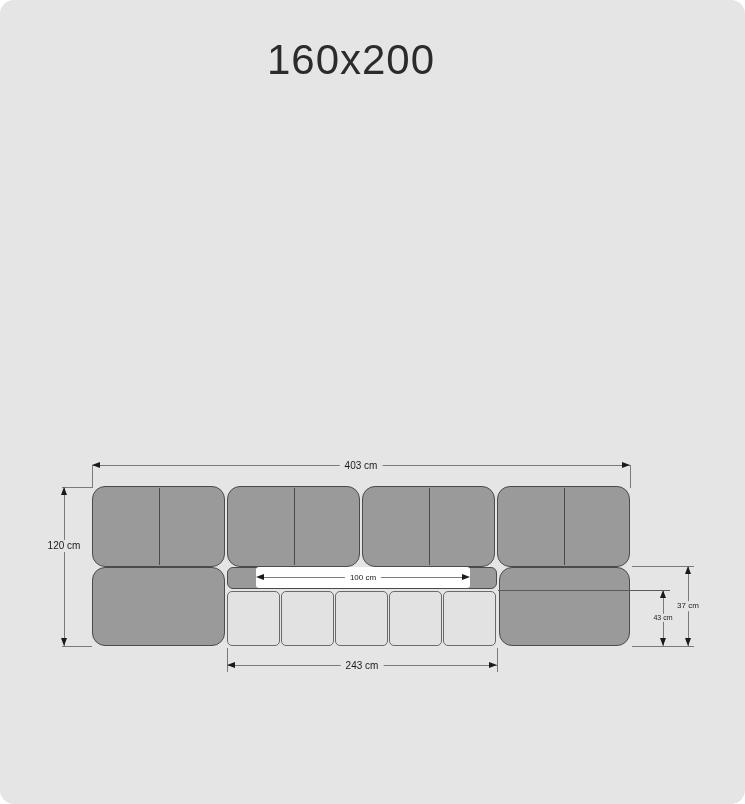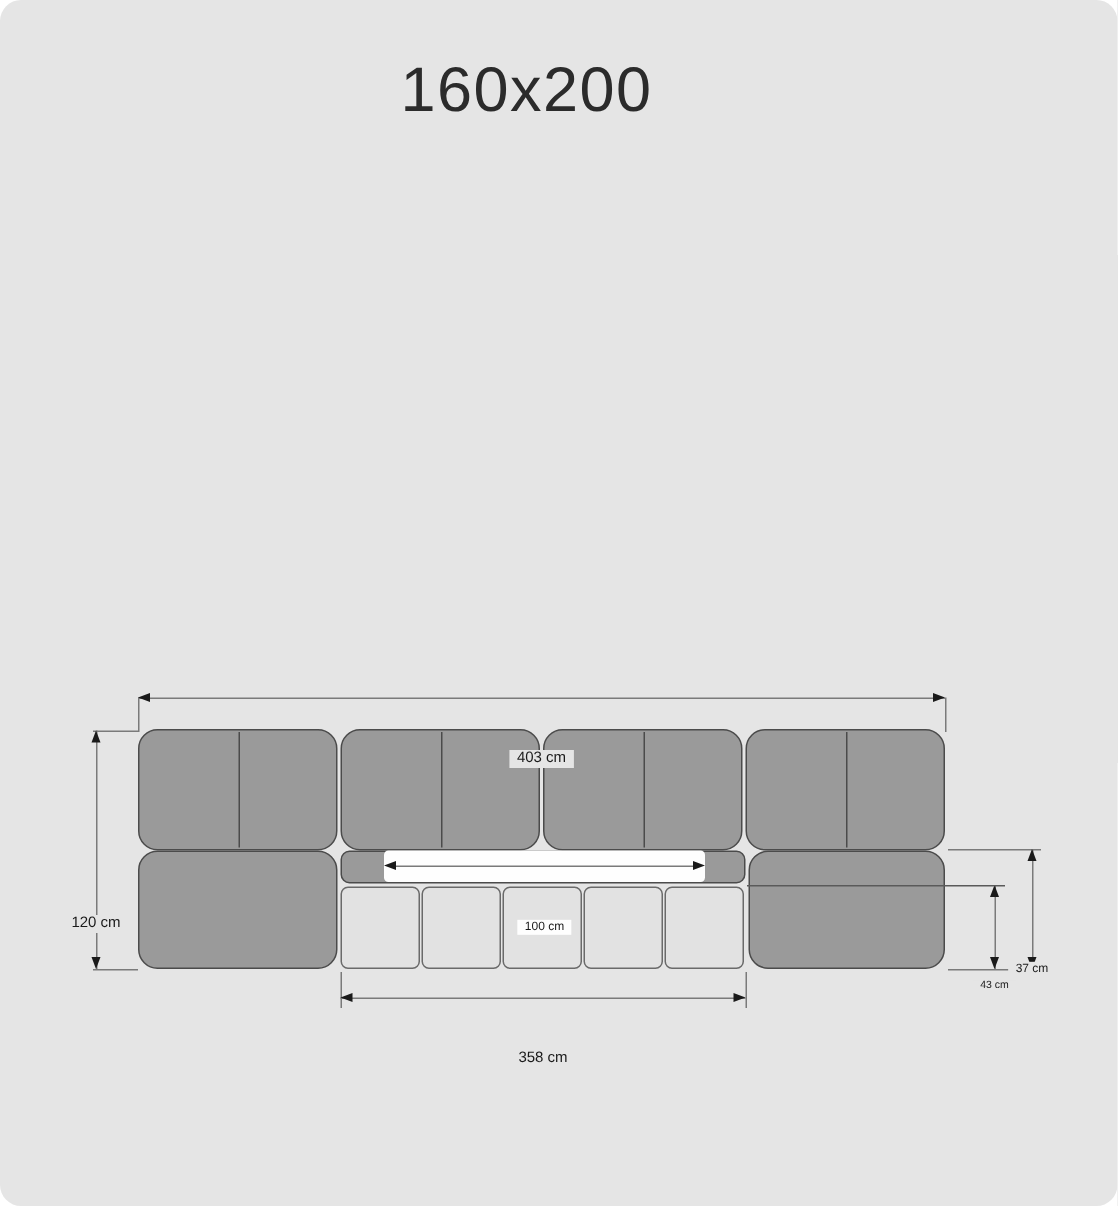--- a/index.html
+++ b/index.html
@@ -54,21 +54,21 @@
   .ext{position:absolute;background:var(--dim-line);z-index:2;}
   .ext.over{z-index:5;background:#5a5a5a;}
   .arr{position:absolute;width:0;height:0;border:3px solid transparent;z-index:4;}
   .arr.l{border-right:8px solid var(--dim-ink);border-left:0;}
   .arr.r{border-left:8px solid var(--dim-ink);border-right:0;}
   .arr.u{border-bottom:8px solid var(--dim-ink);border-top:0;}
   .arr.d{border-top:8px solid var(--dim-ink);border-bottom:0;}
   .dlabel{
     position:absolute;transform:translate(-50%,-50%);
     background:var(--bg);color:var(--dim-ink);padding:0 5px;
-    white-space:nowrap;z-index:6;line-height:1.2;margin-top:40px;
+    white-space:nowrap;z-index:6;line-height:1.2;
   }
   .fs10{font-size:10px;}
   .fs8{font-size:8px;}
   .fs7{font-size:7px;}
   .onwhite{background:var(--mattress-fill);}
 </style>
 </head>
 <body>
 
 <div class="card">
@@ -110,28 +110,28 @@
     <div class="dlh" style="left:92px;top:465px;width:538px"></div>
     <i class="arr l" style="left:92px;top:462px"></i>
     <i class="arr r" style="left:622px;top:462px"></i>
     <span class="dlabel fs10" style="left:361px;top:466px">403 cm</span>
 
     <div class="ext" style="left:62px;top:487px;width:30px;height:1px"></div>
     <div class="ext" style="left:62px;top:646px;width:30px;height:1px"></div>
     <div class="dlv" style="left:64px;top:487px;height:159px"></div>
     <i class="arr u" style="left:61px;top:487px"></i>
     <i class="arr d" style="left:61px;top:638px"></i>
-    <span class="dlabel fs10" style="left:64px;top:576px">120 cm</span>
+    <span class="dlabel fs10" style="left:64px;top:546px">120 cm</span>
 
     <div class="ext" style="left:227px;top:648px;width:1px;height:24px"></div>
     <div class="ext" style="left:497px;top:648px;width:1px;height:24px"></div>
     <div class="dlh" style="left:227px;top:665px;width:270px"></div>
     <i class="arr l" style="left:227px;top:662px"></i>
     <i class="arr r" style="left:489px;top:662px"></i>
-    <span class="dlabel fs10" style="left:362px;top:666px">358 cm</span>
+    <span class="dlabel fs10" style="left:362px;top:666px">243 cm</span>
 
     <div class="ext" style="left:632px;top:566px;width:62px;height:1px"></div>
     <div class="ext" style="left:632px;top:646px;width:62px;height:1px"></div>
     <div class="dlv" style="left:688px;top:566px;height:80px"></div>
     <i class="arr u" style="left:685px;top:566px"></i>
     <i class="arr d" style="left:685px;top:638px"></i>
     <span class="dlabel fs8" style="left:688px;top:606px">37 cm</span>
 
     <div class="ext over" style="left:498px;top:590px;width:172px;height:1px"></div>
     <div class="dlv" style="left:663px;top:590px;height:56px"></div>

